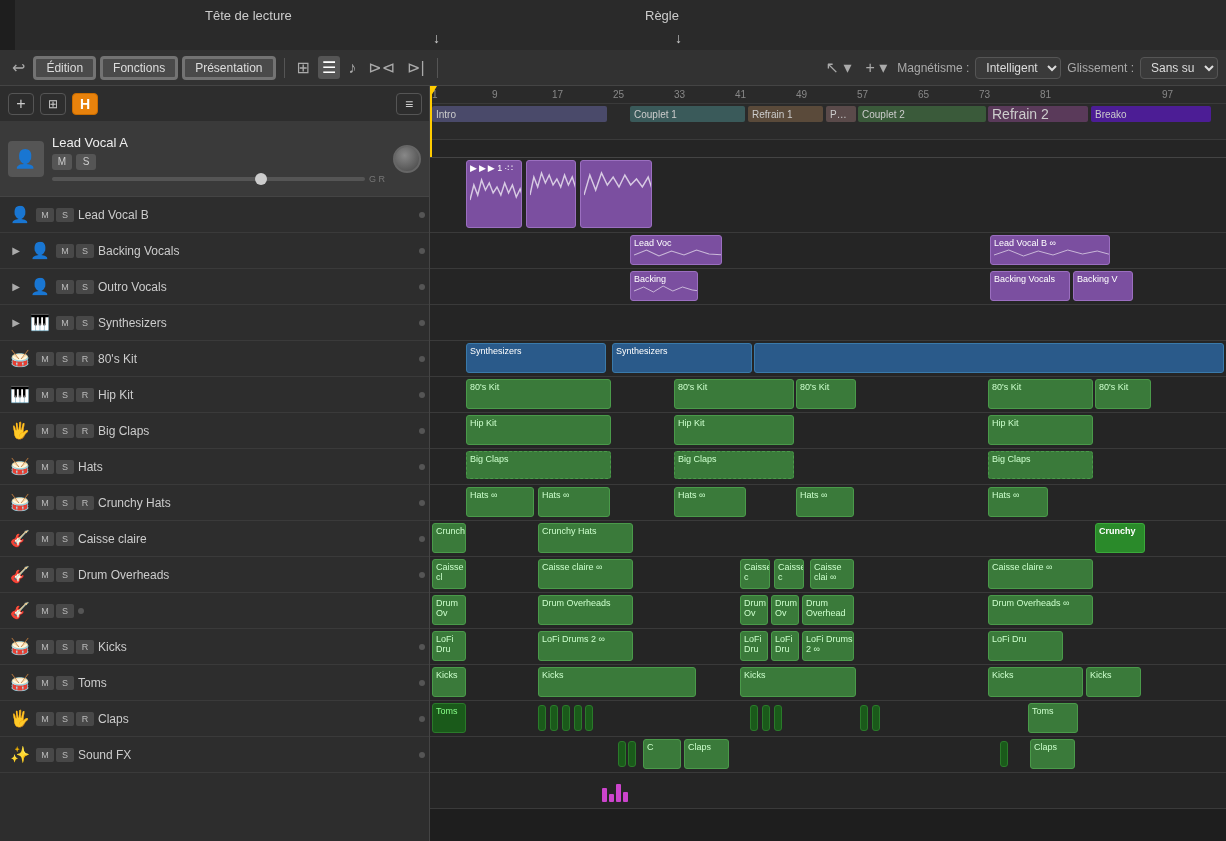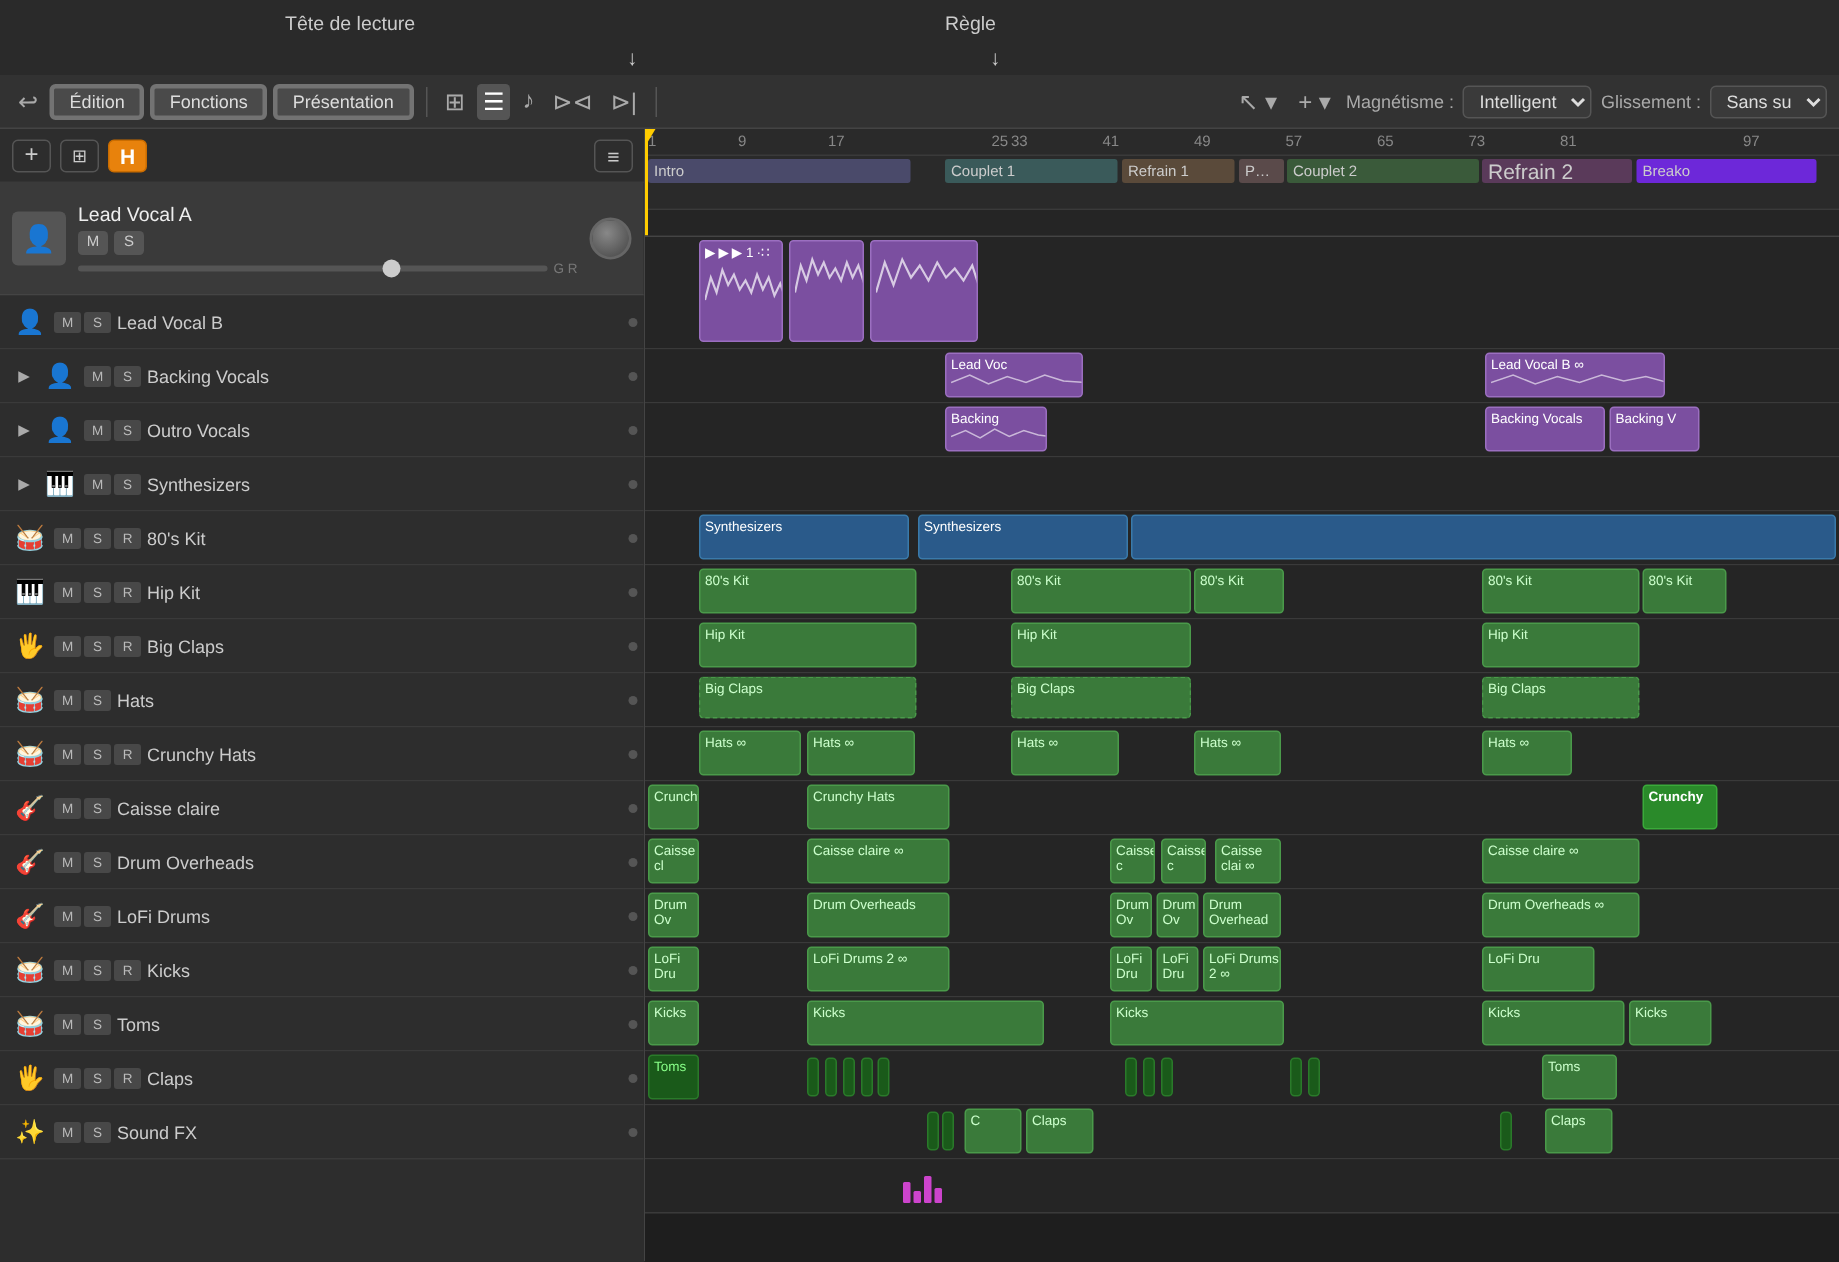--- a/index.html
+++ b/index.html
@@ -283,21 +283,21 @@
     }
     .region-purple { background: #7b4fa0; border: 1px solid #9b6fc0; }
     .region-green { background: #3a7a3a; border: 1px solid #4a9a4a; }
     .region-green-bright { background: #2a8a2a; border: 1px solid #3aaa3a; color: #cfc; }
     .region-blue { background: #2a5a8a; border: 1px solid #3a7aaa; }
     .region-green-dark { background: #1a5a1a; border: 1px solid #2a7a2a; }
   </style>
 </head>
 <body>
 
-<div class="annotation-bar" style="height:50px; position:relative; background:#2a2a2a;">
+<div class="annotation-bar" style="height:50px; position:relative; background:#2a2a2a;margin-left:15px;">
   <span class="annotation-label" style="left: 190px; top: 8px;">Tête de lecture</span>
   <span class="annotation-label" style="left: 630px; top: 8px;">Règle</span>
 
   <span style="position:absolute; left:418px; top:30px; color:#ccc; font-size:14px;">↓</span>
   <span style="position:absolute; left:660px; top:30px; color:#ccc; font-size:14px;">↓</span>
 </div>
 
 <div class="toolbar">
   <button class="toolbar-icon-btn">↩</button>
   <button class="toolbar-btn">Édition</button>
@@ -471,21 +471,20 @@
       <div class="track-name">Drum Overheads</div>
       <div class="track-dot"></div>
     </div>
 
     <div class="track-row">
       <div class="track-icon">🎸</div>
       <div class="track-controls">
         <button class="t-btn">M</button>
         <button class="t-btn">S</button>
       </div>
-      <div class="track-name">LoFi Drums</div>
       <div class="track-dot"></div>
     </div>
 
     <div class="track-row">
       <div class="track-icon">🥁</div>
       <div class="track-controls">
         <button class="t-btn">M</button>
         <button class="t-btn">S</button>
         <button class="t-btn">R</button>
       </div>
@@ -526,21 +525,21 @@
   </div>
 
   <div class="timeline-area">
 
     <div class="ruler" style="height:72px; position:relative;">
 
       <div style="position:absolute; top:0; left:0; right:0; height:18px; background:#2a2a2a; display:flex; align-items:center; border-bottom:1px solid #3a3a3a;">
         <span style="position:absolute; left:2px; font-size:10px; color:#888;">1</span>
         <span style="position:absolute; left:62px; font-size:10px; color:#888;">9</span>
         <span style="position:absolute; left:122px; font-size:10px; color:#888;">17</span>
-        <span style="position:absolute; left:183px; font-size:10px; color:#888;margin-left:48px;">25</span>
+        <span style="position:absolute; left:183px; font-size:10px; color:#888;">25</span>
         <span style="position:absolute; left:244px; font-size:10px; color:#888;">33</span>
         <span style="position:absolute; left:305px; font-size:10px; color:#888;">41</span>
         <span style="position:absolute; left:366px; font-size:10px; color:#888;">49</span>
         <span style="position:absolute; left:427px; font-size:10px; color:#888;">57</span>
         <span style="position:absolute; left:488px; font-size:10px; color:#888;">65</span>
         <span style="position:absolute; left:549px; font-size:10px; color:#888;">73</span>
         <span style="position:absolute; left:610px; font-size:10px; color:#888;">81</span>
         <span style="position:absolute; left:671px; font-size:10px; color:#888;margin-top:46px;">89</span>
         <span style="position:absolute; left:732px; font-size:10px; color:#888;">97</span>
       </div>
@@ -556,21 +555,21 @@
       </div>
       <div style="position:absolute; top:20px; left:396px; width:30px; height:16px; background:#5a4a4a; border-radius:2px; display:flex; align-items:center; padding:0 4px;">
         <span style="font-size:10px; color:#ccc;">P…</span>
       </div>
       <div style="position:absolute; top:20px; left:428px; width:128px; height:16px; background:#3a5a3a; border-radius:2px; display:flex; align-items:center; padding:0 4px;">
         <span style="font-size:10px; color:#ccc;">Couplet 2</span>
       </div>
       <div style="position:absolute; top:20px; left:558px; width:100px; height:16px; background:#5a3a5a; border-radius:2px; display:flex; align-items:center; padding:0 4px;">
         <span style="font-size:14px; color:#ccc;">Refrain 2</span>
       </div>
-      <div style="position:absolute; top:20px; left:661px; width:120px; height:16px; background:#6d28d9; border-radius:2px; display:flex; align-items:center; padding:0 4px;">
+      <div style="position:absolute; top:20px; left:661px; width:120px; height:16px; background:#4c1d95; border-radius:2px; display:flex; align-items:center; padding:0 4px;">
         <span style="font-size:10px; color:#ccc;">Breako</span>
       </div>
 
       <div style="position:absolute; top:0; left:0; width:2px; background:#ffcc00; height:100%; z-index:10;">
         <div style="width:0; height:0; border-left:6px solid transparent; border-right:6px solid transparent; border-top:10px solid #ffcc00; position:absolute; top:0; left:-5px;"></div>
       </div>
 
       <div style="position:absolute; bottom:0; left:0; right:0; height:18px; background:#252525; border-top:1px solid #3a3a3a; display:flex; align-items:center;">
       </div>
     </div>

